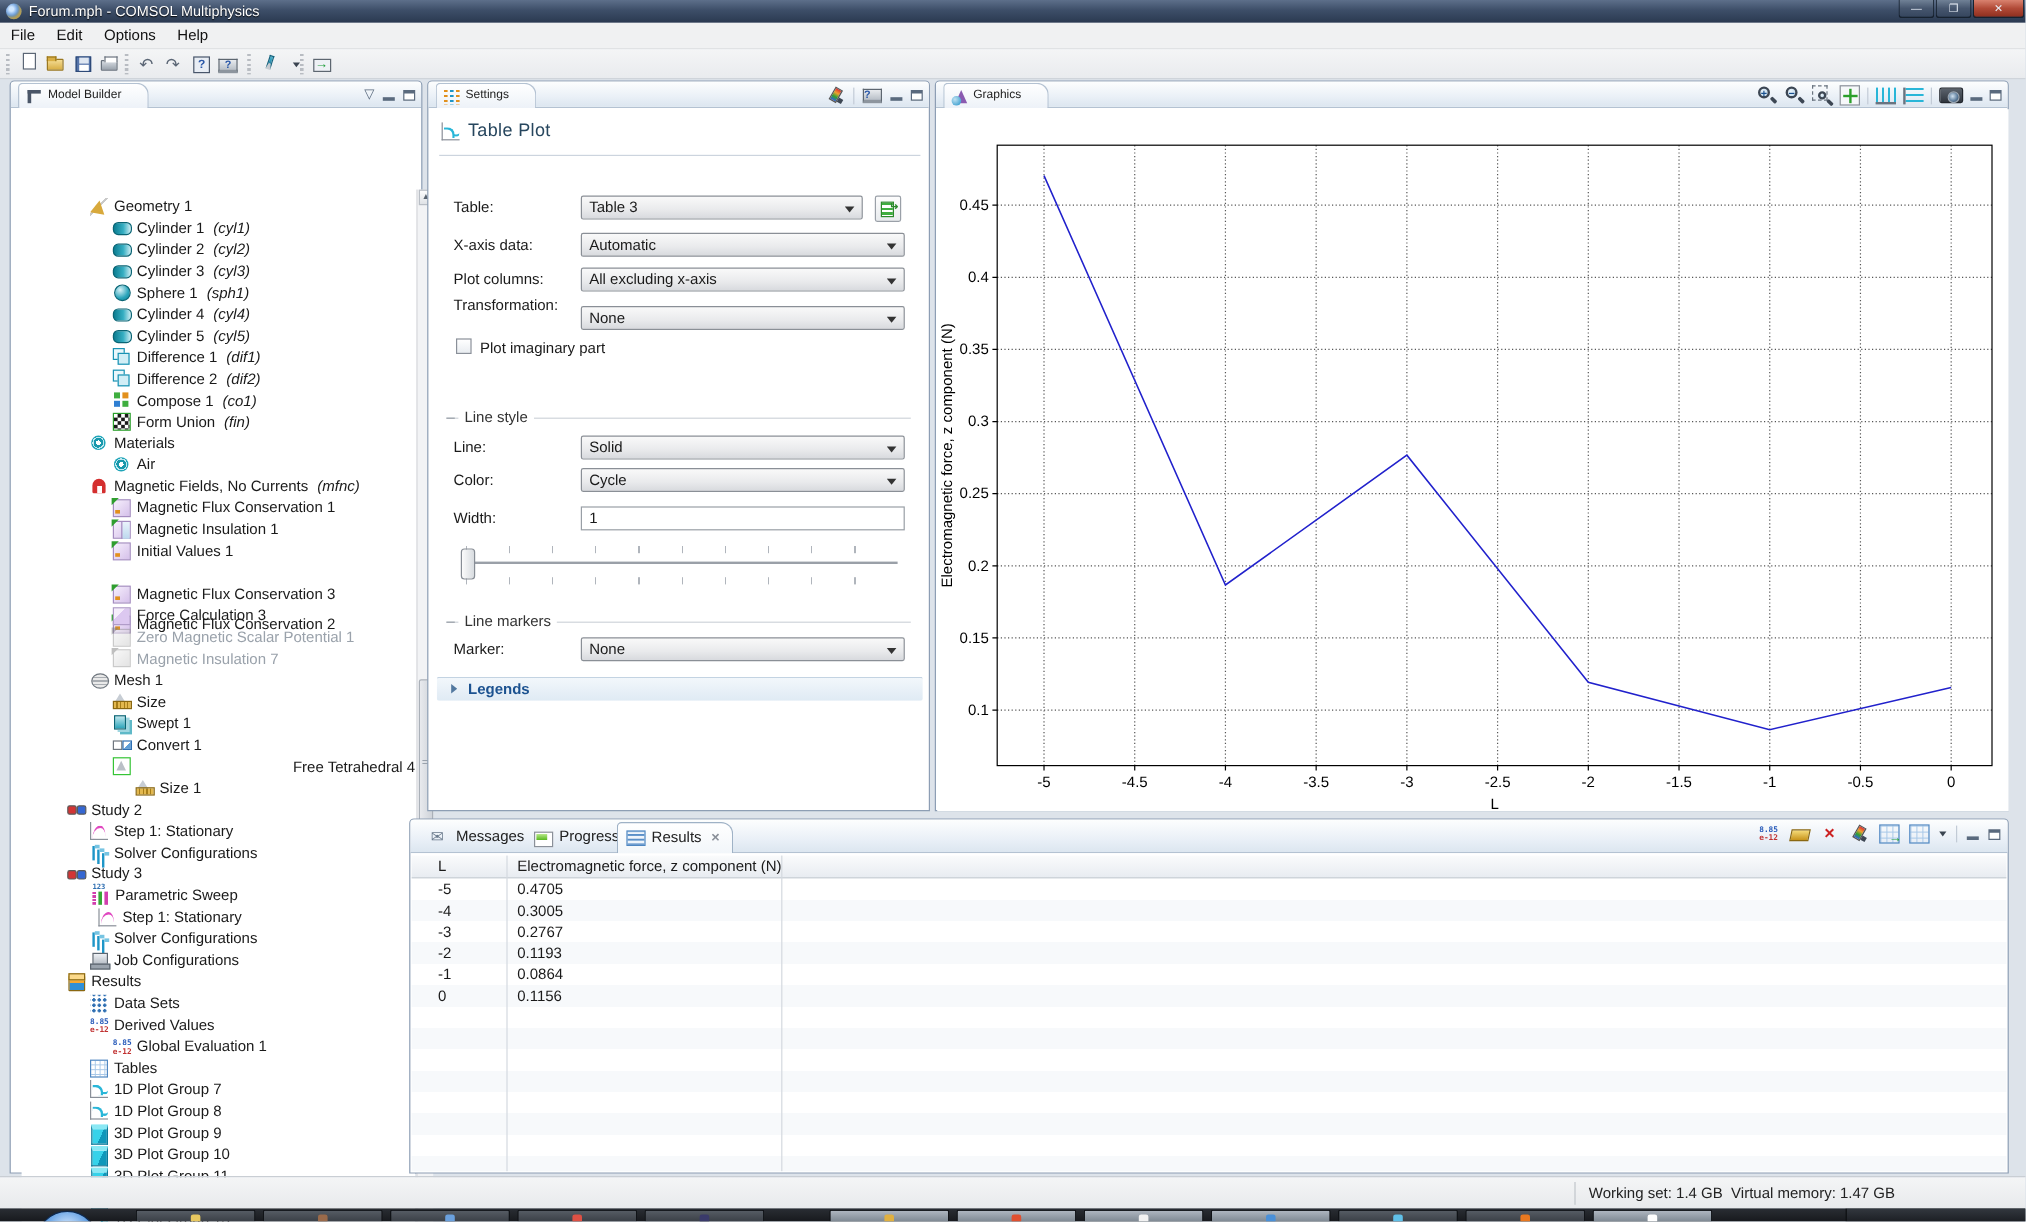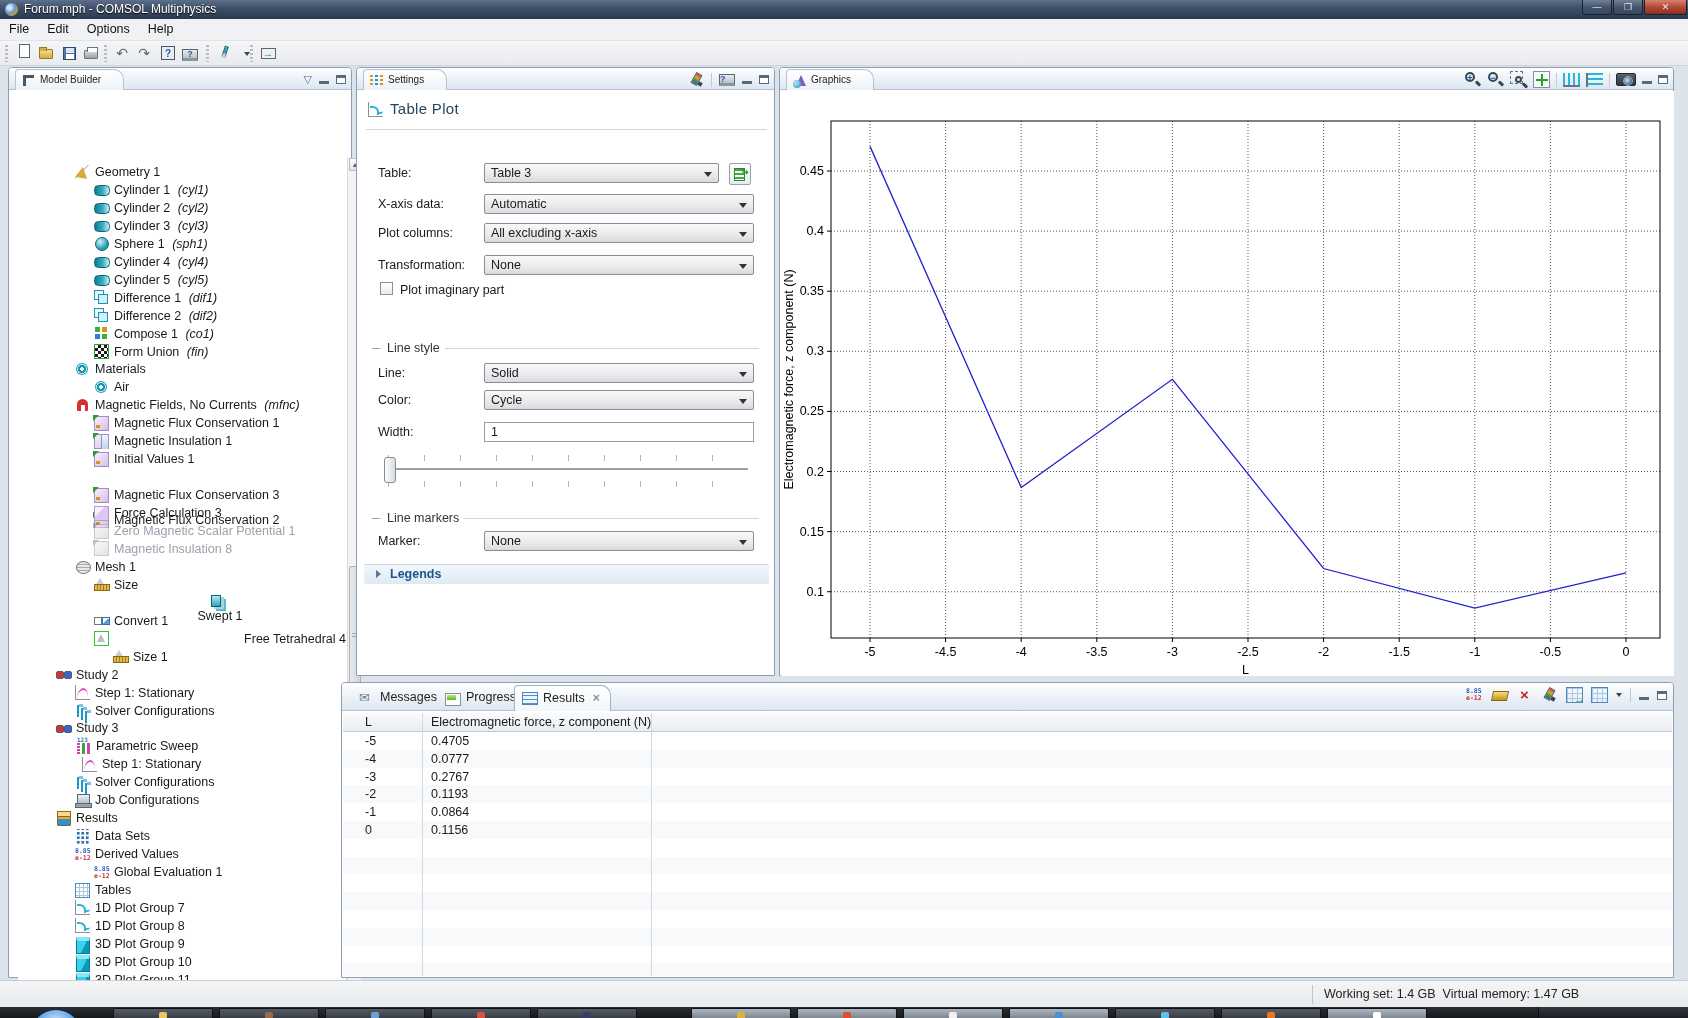--- a/index.html
+++ b/index.html
@@ -318,31 +318,31 @@
       <div class="trow" style="top: 346.05px; left: 0px; right: 0px; padding-left: 76px;">
         <span class="ti ti-force-calc"></span>
         <span class="tlabel">Force Calculation 3</span>
       </div>
       <div class="trow gray" style="top: 364px; left: 0px; right: 0px; padding-left: 76px;">
         <span class="ti ti-phys-node-gray"></span>
         <span class="tlabel">Zero Magnetic Scalar Potential 1</span>
       </div>
       <div class="trow gray" style="top: 381.95px; left: 0px; right: 0px; padding-left: 76px;">
         <span class="ti ti-phys-node-gray"></span>
-        <span class="tlabel">Magnetic Insulation 8</span>
+        <span class="tlabel">Magnetic Insulation 7</span>
       </div>
       <div class="trow" style="top: 399.9px; left: 0px; right: 0px; padding-left: 57px;">
         <span class="ti ti-mesh"></span>
         <span class="tlabel">Mesh 1</span>
       </div>
       <div class="trow" style="top: 417.85px; left: 0px; right: 0px; padding-left: 76px;">
         <span class="ti ti-size"></span>
         <span class="tlabel">Size</span>
       </div>
-      <div class="trow" style="top: 435.8px; left: 0px; right: 0px; padding-left: 76px; flex-direction: column;">
+      <div class="trow" style="top: 435.8px; left: 0px; right: 0px; padding-left: 76px;">
         <span class="ti ti-swept"></span>
         <span class="tlabel">Swept 1</span>
       </div>
       <div class="trow" style="top: 453.75px; left: 0px; right: 0px; padding-left: 76px;">
         <span class="ti ti-convert"></span>
         <span class="tlabel">Convert 1</span>
       </div>
       <div class="trow" style="top: 471.7px; left: 0px; right: 0px; padding-left: 76px; justify-content: space-between;">
         <span class="ti ti-tetra"></span>
         <span class="tlabel">Free Tetrahedral 4</span>
@@ -479,21 +479,21 @@
     <div class="sec-band" style="top:473px">
       <span class="t tri-rt" style="top:5px"></span>
       <span class="lbl">Legends</span>
     </div>
   <span class="set-label" style="top: 75px;">Table:</span>
       <div class="combo" style="top: 72px; width: 235px;">Table 3</div>
       <span class="set-label" style="top: 106px;">X-axis data:</span>
       <div class="combo" style="top: 103px; width: 270px;">Automatic</div>
       <span class="set-label" style="top: 135px;">Plot columns:</span>
       <div class="combo" style="top: 132px; width: 270px;">All excluding x-axis</div>
-      <span class="set-label" style="top: 167px;">Transformation:</span>
+      <span class="set-label" style="top: 156px;">Transformation:</span>
       <div class="combo" style="top: 164px; width: 270px;">None</div>
       <span class="set-label" style="top: 275px;">Line:</span>
       <div class="combo" style="top: 272px; width: 270px;">Solid</div>
       <span class="set-label" style="top: 302px;">Color:</span>
       <div class="combo" style="top: 299px; width: 270px;">Cycle</div>
       <span class="set-label" style="top: 334px;">Width:</span>
       <div class="tinput" style="top: 331px; width: 270px;">1</div>
       <span class="set-label" style="top: 443px;">Marker:</span>
       <div class="combo" style="top: 440px; width: 270px;">None</div>
     </div>
@@ -614,21 +614,21 @@
       <span class="abs" style="left: 22px; top: 2px;">L</span>
       <span class="abs" style="left: 88px; top: 2px;">Electromagnetic force, z component (N)</span>
     </div>
   <div id="res-rows">
       <div class="rrow" style="top: 49px;">
         <span class="c" style="left: 22px;">-5</span>
         <span class="c" style="left: 88px;">0.4705</span>
       </div>
       <div class="rrow" style="top: 66.8px;">
         <span class="c" style="left: 22px;">-4</span>
-        <span class="c" style="left: 88px;">0.0777</span>
+        <span class="c" style="left: 88px;">0.3005</span>
       </div>
       <div class="rrow" style="top: 84.6px;">
         <span class="c" style="left: 22px;">-3</span>
         <span class="c" style="left: 88px;">0.2767</span>
       </div>
       <div class="rrow" style="top: 102.4px;">
         <span class="c" style="left: 22px;">-2</span>
         <span class="c" style="left: 88px;">0.1193</span>
       </div>
       <div class="rrow" style="top: 120.2px;">

